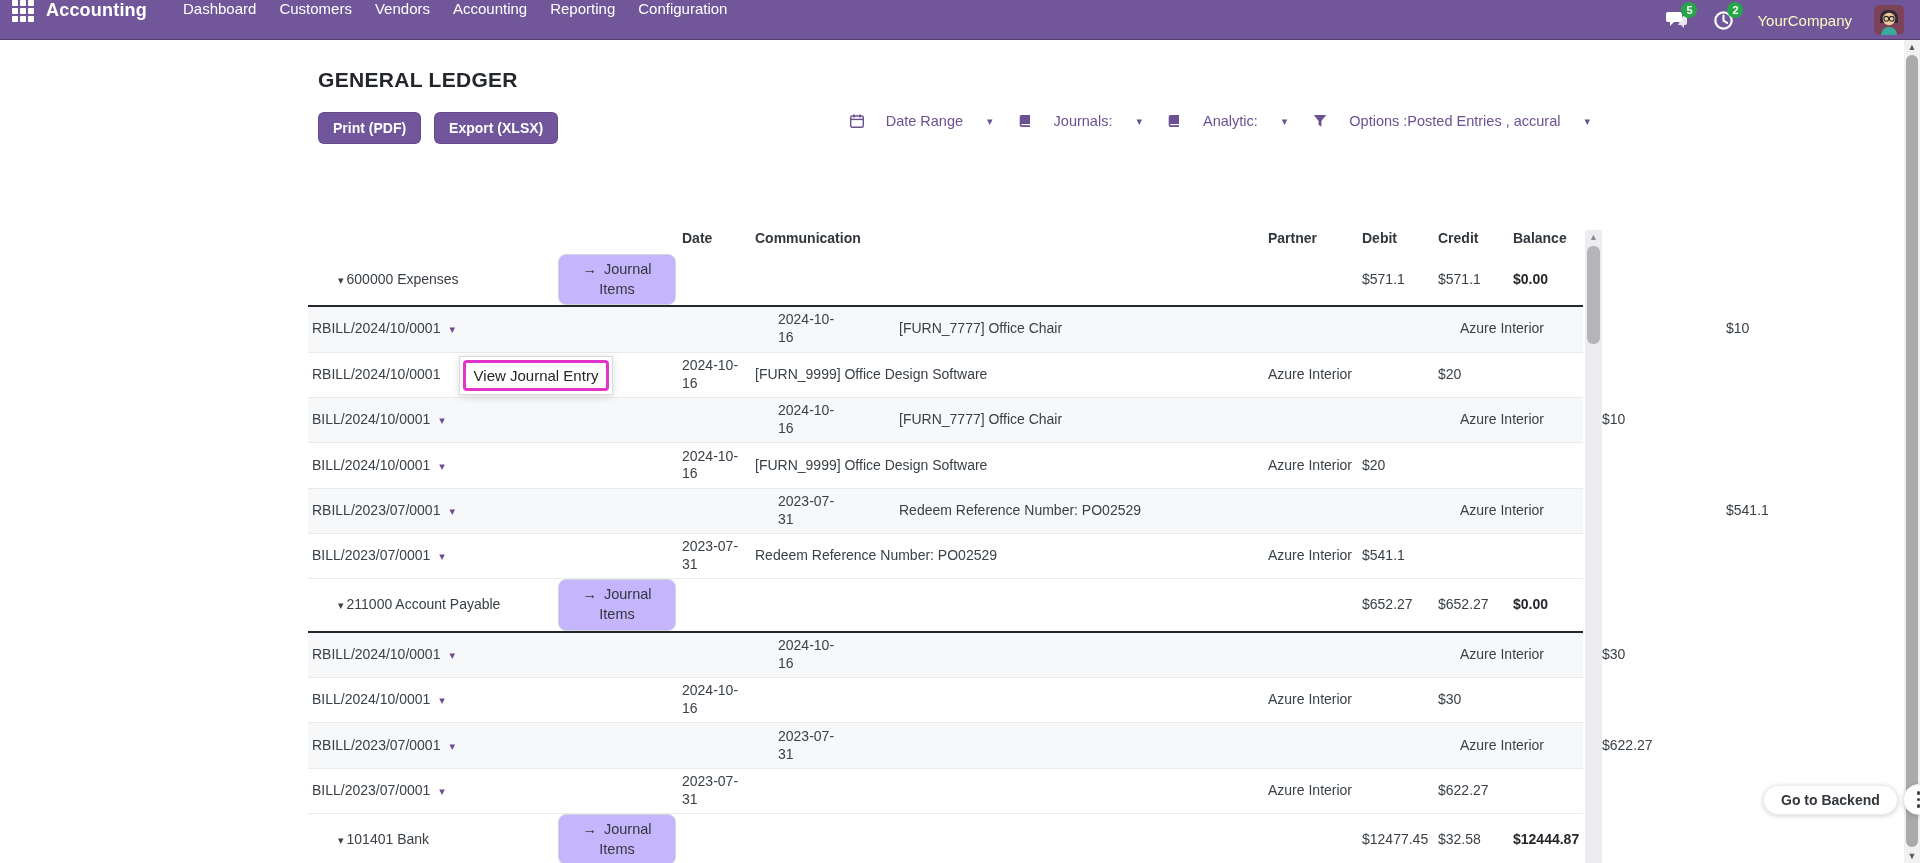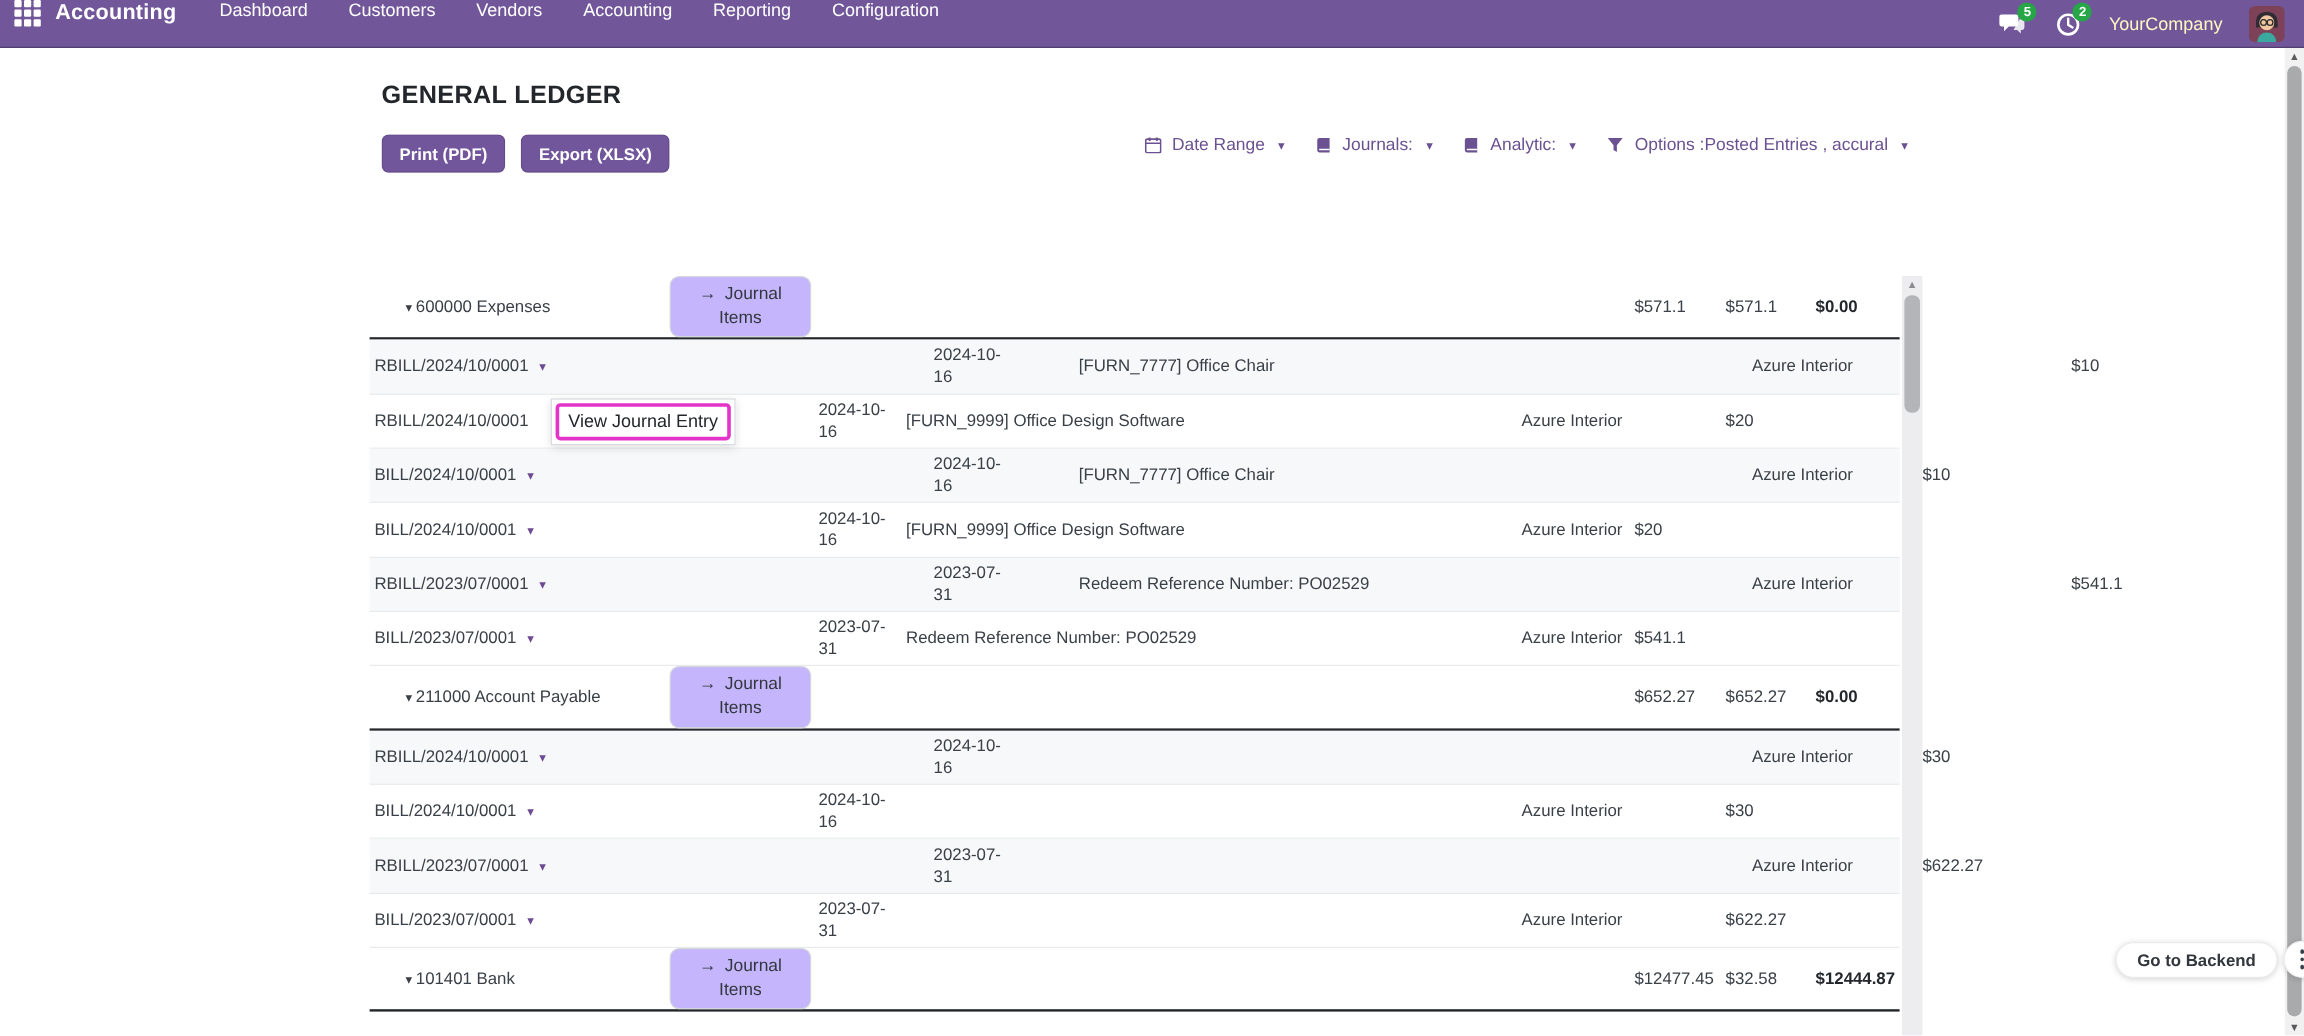--- a/index.html
+++ b/index.html
@@ -17,41 +17,41 @@
   
   .navbar{
     position:absolute; top:0; left:0; width:1920px; height:40px;
     background:var(--nav-bg); display:flex; align-items:flex-start;
     color:#fff; border-bottom:1px solid rgba(0,0,0,.28);
   }
   .apps-grid{ width:22px; height:22px; margin:0 12px 0 12px; display:grid;
     grid-template-columns:repeat(3,6px); grid-template-rows:repeat(3,6px); gap:2px; cursor:pointer;}
   .apps-grid i{ background:#fff; border-radius:1px; }
   .brand{ font-size:18px; font-weight:700; margin-right:36px; letter-spacing:.2px; cursor:pointer;}
-  .nav-menu{ display:flex; align-items:center; gap:34px; font-size:15px; }
+  .nav-menu{ display:flex; align-items:center; gap:23px; font-size:15px; }
   .nav-menu .nav-item{ cursor:pointer; white-space:nowrap; }
   .nav-right{ position:absolute; right:16px; top:0; height:40px; display:flex; align-items:center; gap:22px;}
   .nav-ic{ position:relative; width:24px; height:24px; cursor:pointer; display:flex; align-items:center; justify-content:center;}
   .nav-ic svg{ display:block; }
   .badge{ position:absolute; top:-6px; right:-8px; min-width:16px; height:16px; padding:0 4px;
     background:var(--badge); color:#fff; font-size:11px; font-weight:700; border-radius:9px;
     display:flex; align-items:center; justify-content:center; }
   .company{ font-size:15px; color:#fef9c3; cursor:pointer; }
   .avatar{ width:30px; height:30px; border-radius:5px; overflow:hidden; cursor:pointer; }
 
   
   .page-title{ position:absolute; left:318px; top:68px; font-size:21px; font-weight:700;
     color:#23262b; letter-spacing:.3px; }
   .action-btns{ position:absolute; left:318px; top:112px; display:flex; gap:13px; }
   .p-btn{ background:var(--btn-purple); color:#fff; border:1px solid rgba(0,0,0,.12);
     border-radius:6px; font-size:14px; font-weight:600; padding:7px 14px; cursor:pointer;
     font-family:"Liberation Sans",sans-serif;}
   .filters{ position:absolute; top:113px; right:330px; display:flex; align-items:center; gap:26px;
     color:var(--accent); font-size:14.5px; }
-  .filter{ display:flex; align-items:center; gap:9px; cursor:pointer; white-space:nowrap; }
+  .filter{ display:flex; align-items:center; gap:22px; cursor:pointer; white-space:nowrap; }
   .filter svg{ flex:0 0 auto; }
   .caret-dn{ font-size:11px; margin-left:2px; }
 
   
   .table-wrap{ position:absolute; left:308px; top:230px; width:1275px; }
   .grid{ display:grid; grid-template-columns:249px 125px 73px 513px 94px 76px 75px 70px; }
   .thead{ height:24px; font-size:14px; font-weight:600; color:#32373d; }
   .thead .cell{ align-self:start; }
   .row{ position:relative; }
   .cell{ font-size:14px; line-height:1.28; padding-right:6px; }
@@ -188,20 +188,30 @@
   <div class="filter">
     <svg width="14" height="14" viewBox="0 0 14 14">
       <path d="M0.8 1 h12.4 l-4.8 6 v5.6 l-2.8 -1.6 v-4 z" fill="#6b5191"></path>
     </svg>
     <span>Options :Posted Entries , accural</span>
     <span class="caret-dn">▾</span>
   </div>
 </div>
 
 <div class="table-wrap">
+  <div class="grid thead">
+    <div class="cell"></div>
+    <div class="cell"></div>
+    <div class="cell">Date</div>
+    <div class="cell">Communication</div>
+    <div class="cell">Partner</div>
+    <div class="cell">Debit</div>
+    <div class="cell">Credit</div>
+    <div class="cell">Balance</div>
+  </div>
   <div id="table-body">
       <div class="grid row group">
     <div class="cell name">
       <span class="gcaret">▾</span><span class="acct">600000 Expenses</span>
     </div>
     <div class="cell ddcol">
       <button class="ji-btn"><span class="ji-arrow">→</span> <span class="ji-label">Journal Items</span></button>
     </div>
     <div class="cell"></div>
     <div class="cell"></div>

